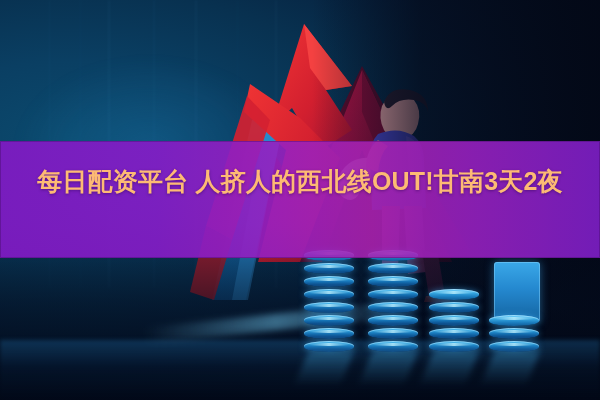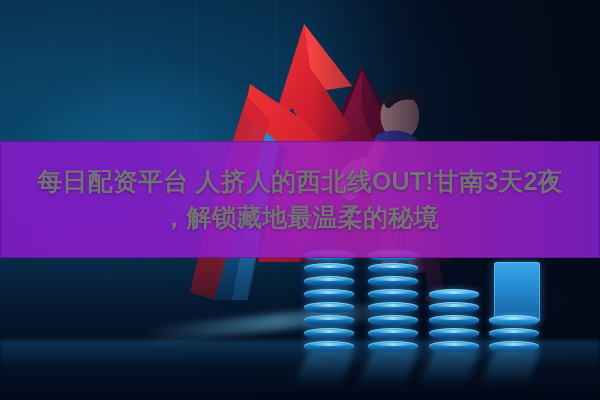--- a/index.html
+++ b/index.html
@@ -93,21 +93,21 @@
        rgba(132,28,198,.92) 26%,
        rgba(150,32,192,.90) 46%,
        rgba(168,34,178,.88) 62%,
        rgba(150,32,190,.90) 78%,
        rgba(124,30,196,.92) 100%);
     box-shadow:0 0 0 1px rgba(60,10,90,.35) inset;
   }
   .band-title{
     position:absolute;left:0;right:0;top:163px;
     text-align:center;
-    color:#737373;
+    color:#fdba74;
     font-size:25px;
     font-weight:700;
     line-height:36px;
     letter-spacing:.2px;
     text-shadow:0 1px 3px rgba(40,0,70,.45);
     padding:0 0;
     box-sizing:border-box;
   }
   .band-title .l1{display:block;}
   .band-title .l2{display:block;}
@@ -247,16 +247,15 @@
 
     <div class="reflect" style="left:300px;width:46px;"></div>
     <div class="reflect" style="left:364px;width:46px;"></div>
     <div class="reflect" style="left:425px;width:46px;"></div>
     <div class="reflect" style="left:486px;width:46px;"></div>
   </div>
 
   <div class="band"></div>
   <div class="band-title">
     <span class="l1">每日配资平台 人挤人的西北线OUT!甘南3天2夜</span>
-    <span class="l2">，解锁藏地最温柔的秘境</span>
   </div>
 
 </div>
 
 </body></html>

